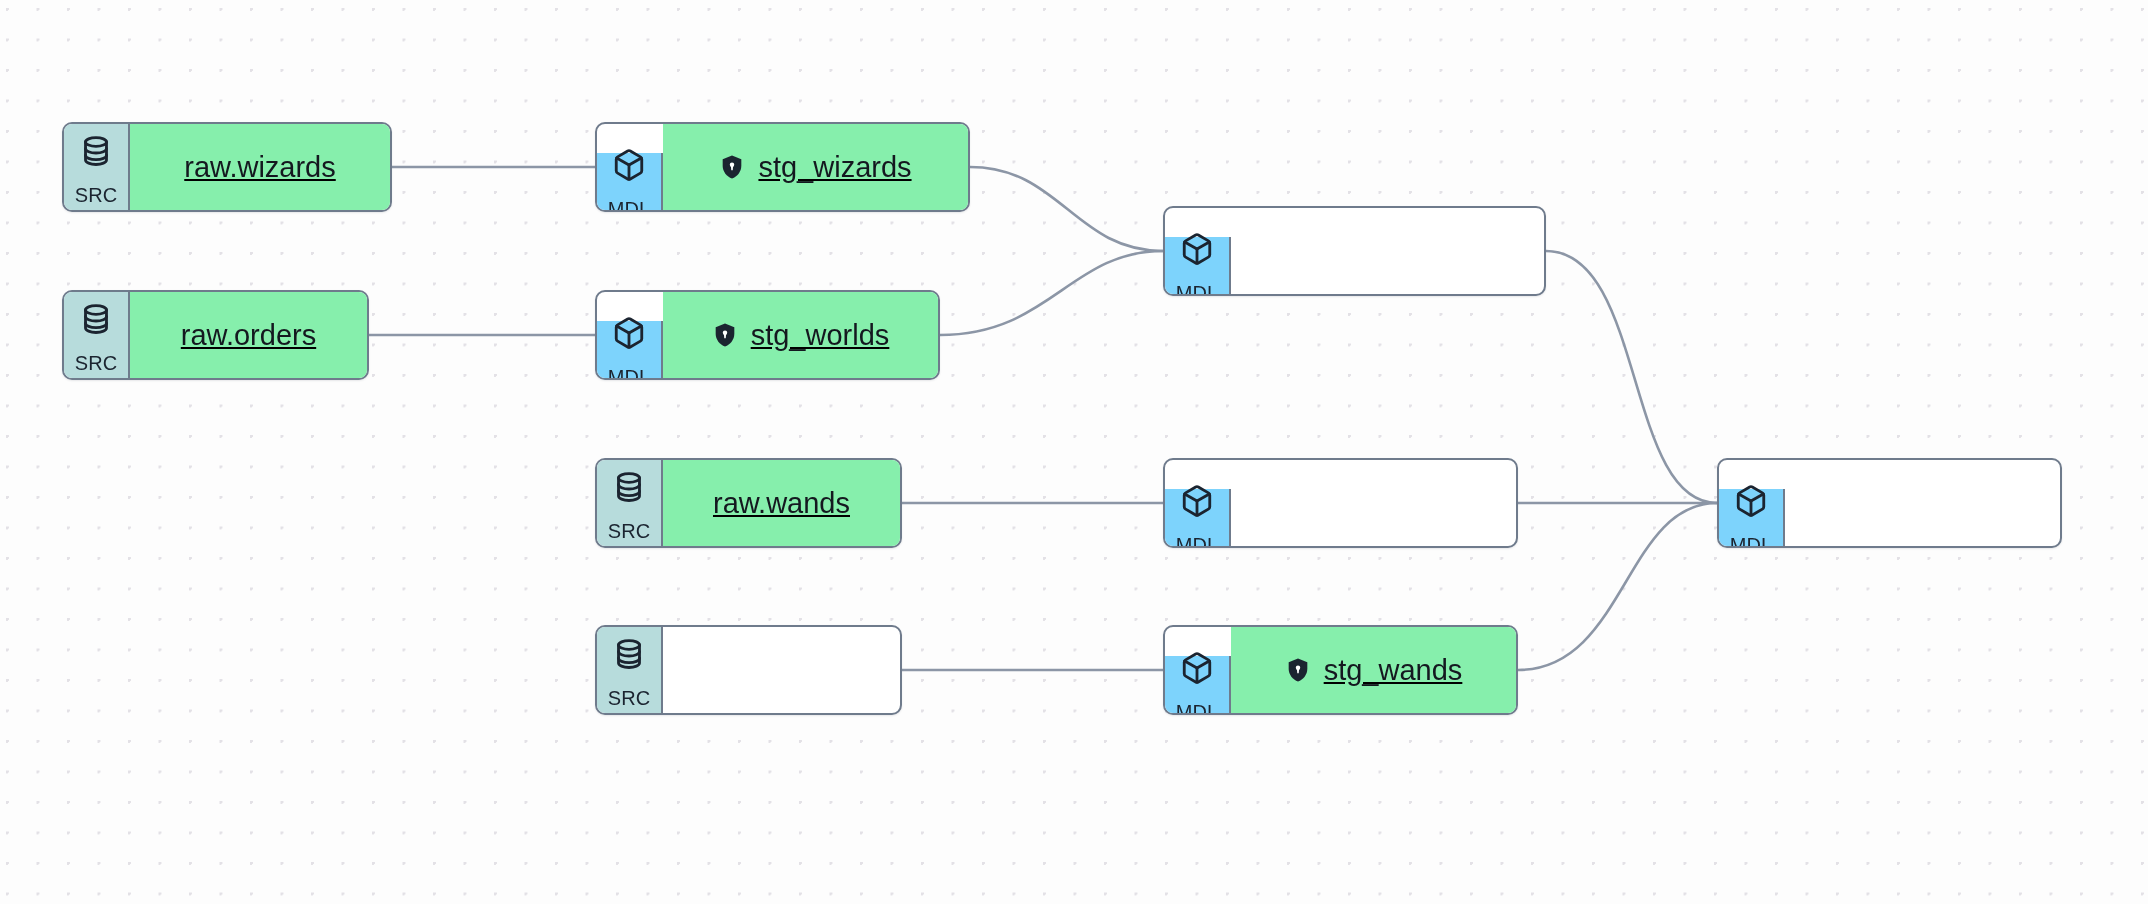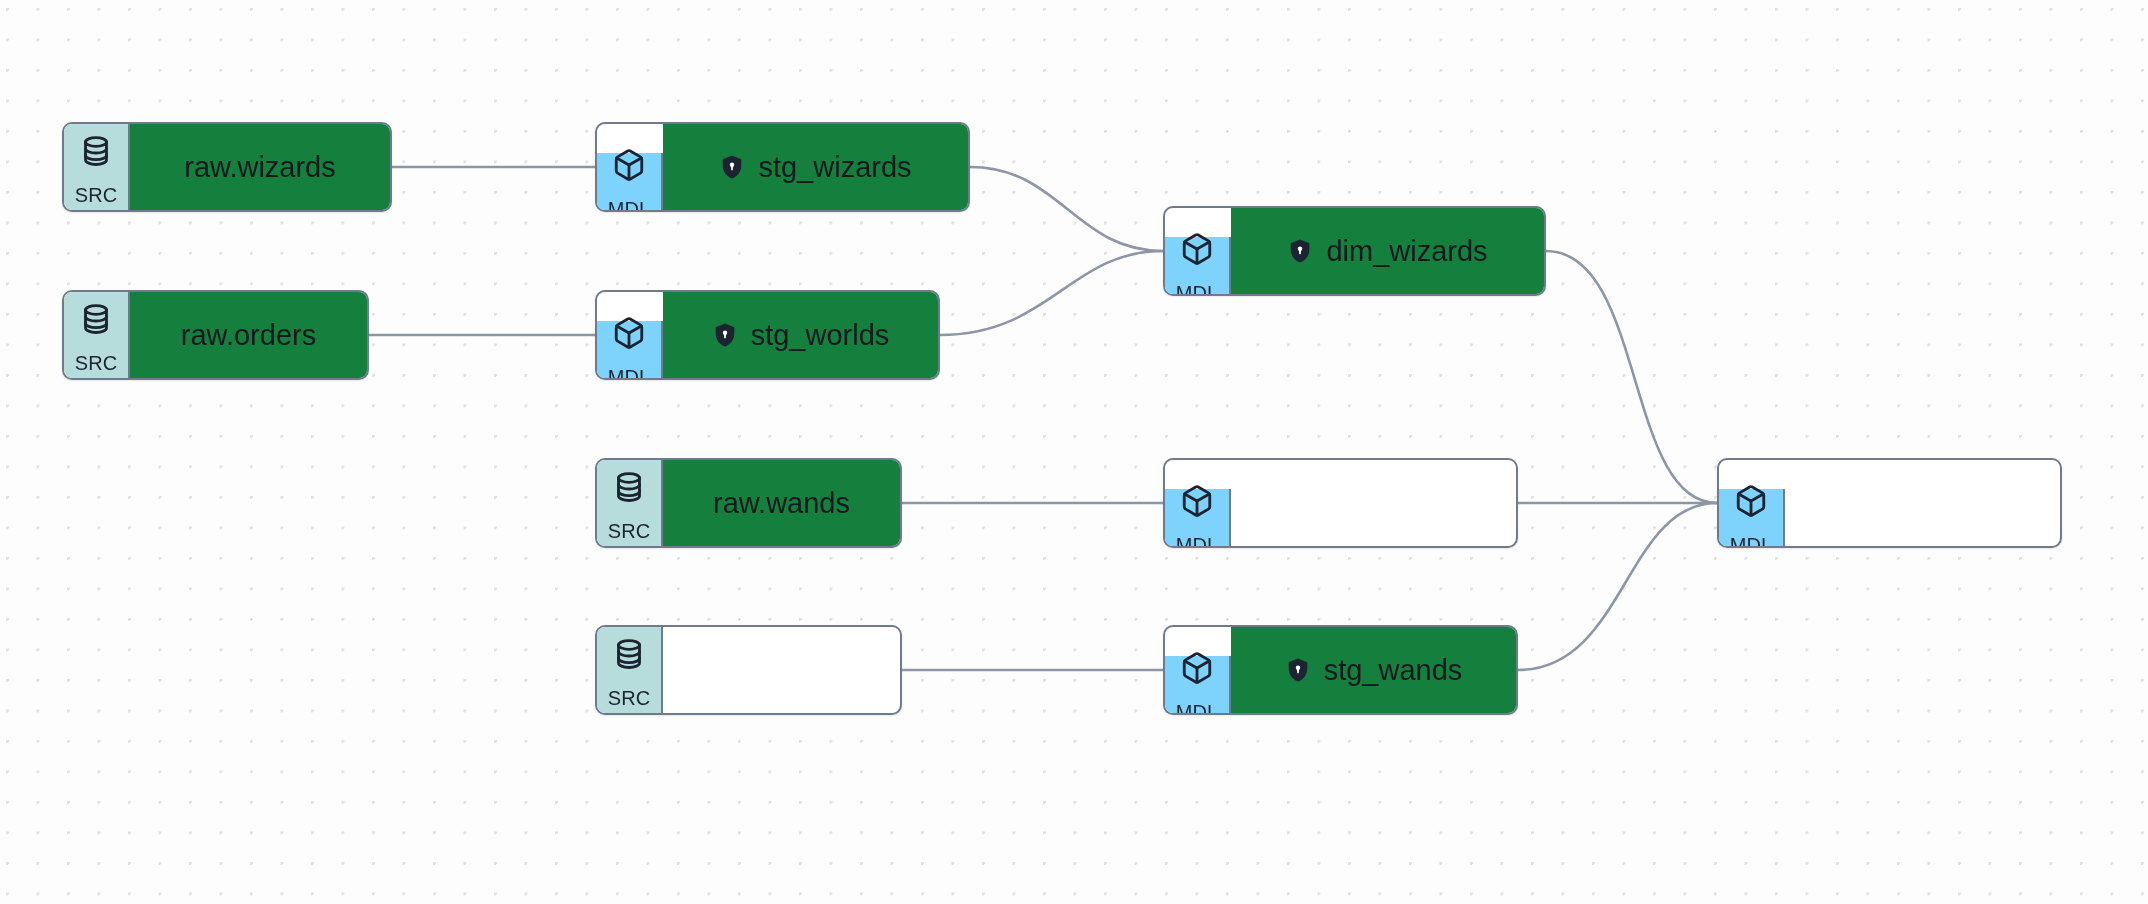--- a/index.html
+++ b/index.html
@@ -63,22 +63,23 @@
     font-family: "Liberation Sans", sans-serif;
     letter-spacing: 0.1px;
   }
   .node-body {
     flex: 1 1 auto;
     display: flex;
     align-items: center;
     justify-content: center;
     gap: 13px;
     padding: 0 22px;
-    background: #15803d;
+    background: #86efac;
     white-space: nowrap;
+    text-decoration: underline;
   }
   .node-title {
     font-size: 29px;
     line-height: 32px;
     color: #14181f;
     font-family: "Liberation Sans", sans-serif;
   }
   .shield-icon {
     display: block;
     line-height: 0;
@@ -222,28 +223,20 @@
       </div>
       <div class="node" style="left: 1163px; top: 206px; width: 383px;">
         <div class="node-badge badge-mdl">
           <span class="badge-icon"><svg width="34" height="34" viewBox="0 0 24 24" fill="none" stroke="#1b2430" stroke-width="2" stroke-linecap="round" stroke-linejoin="round">
               <path d="M21 16.1 V7.9 a1.9 1.9 0 0 0 -0.96 -1.64 l-7.1 -4.1 a1.9 1.9 0 0 0 -1.88 0 l-7.1 4.1 A1.9 1.9 0 0 0 3 7.9 v8.2 a1.9 1.9 0 0 0 0.96 1.64 l7.1 4.1 a1.9 1.9 0 0 0 1.88 0 l7.1 -4.1 A1.9 1.9 0 0 0 21 16.1 z"></path>
               <path d="M3.3 7 L12 12 l8.7 -5"></path>
               <path d="M12 22 V12"></path>
             </svg></span>
           <span class="badge-label">MDL</span>
         </div>
-        <div class="node-body">
-          <span class="shield-icon"><svg width="26" height="26" viewBox="0 0 24 24">
-              <path fill="#1b2430" d="M12 1.3 L3.4 4.8 v6.1 c0 5.3 3.7 10.2 8.6 11.8 c4.9 -1.6 8.6 -6.5 8.6 -11.8 V4.8 L12 1.3 z"></path>
-              <circle cx="12" cy="9.9" r="2.05" fill="#ffffff"></circle>
-              <path d="M10.85 9.9 h2.3 l-0.5 5.1 h-1.3 z" fill="#ffffff"></path>
-            </svg></span>
-          <span class="node-title">dim_wizards</span>
-        </div>
       </div>
       <div class="node" style="left: 1717px; top: 458px; width: 345px;">
         <div class="node-badge badge-mdl">
           <span class="badge-icon"><svg width="34" height="34" viewBox="0 0 24 24" fill="none" stroke="#1b2430" stroke-width="2" stroke-linecap="round" stroke-linejoin="round">
               <path d="M21 16.1 V7.9 a1.9 1.9 0 0 0 -0.96 -1.64 l-7.1 -4.1 a1.9 1.9 0 0 0 -1.88 0 l-7.1 4.1 A1.9 1.9 0 0 0 3 7.9 v8.2 a1.9 1.9 0 0 0 0.96 1.64 l7.1 4.1 a1.9 1.9 0 0 0 1.88 0 l7.1 -4.1 A1.9 1.9 0 0 0 21 16.1 z"></path>
               <path d="M3.3 7 L12 12 l8.7 -5"></path>
               <path d="M12 22 V12"></path>
             </svg></span>
           <span class="badge-label">MDL</span>
         </div>

